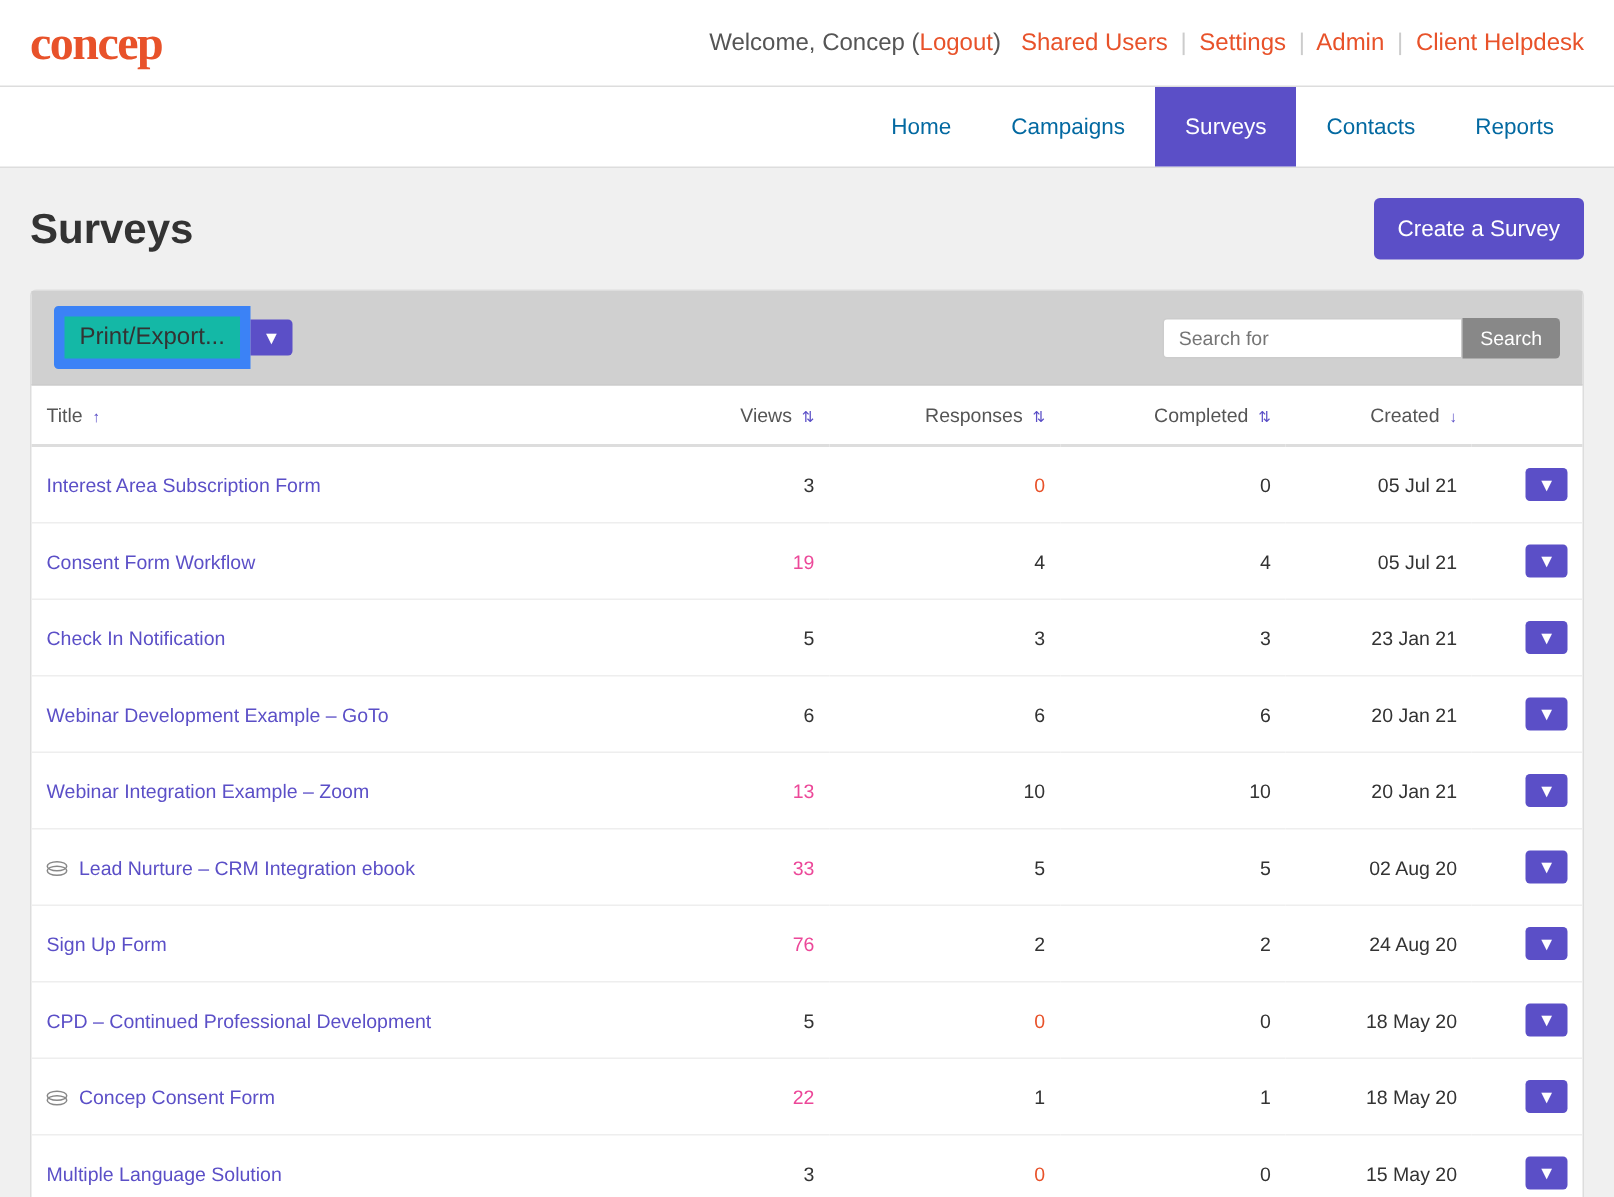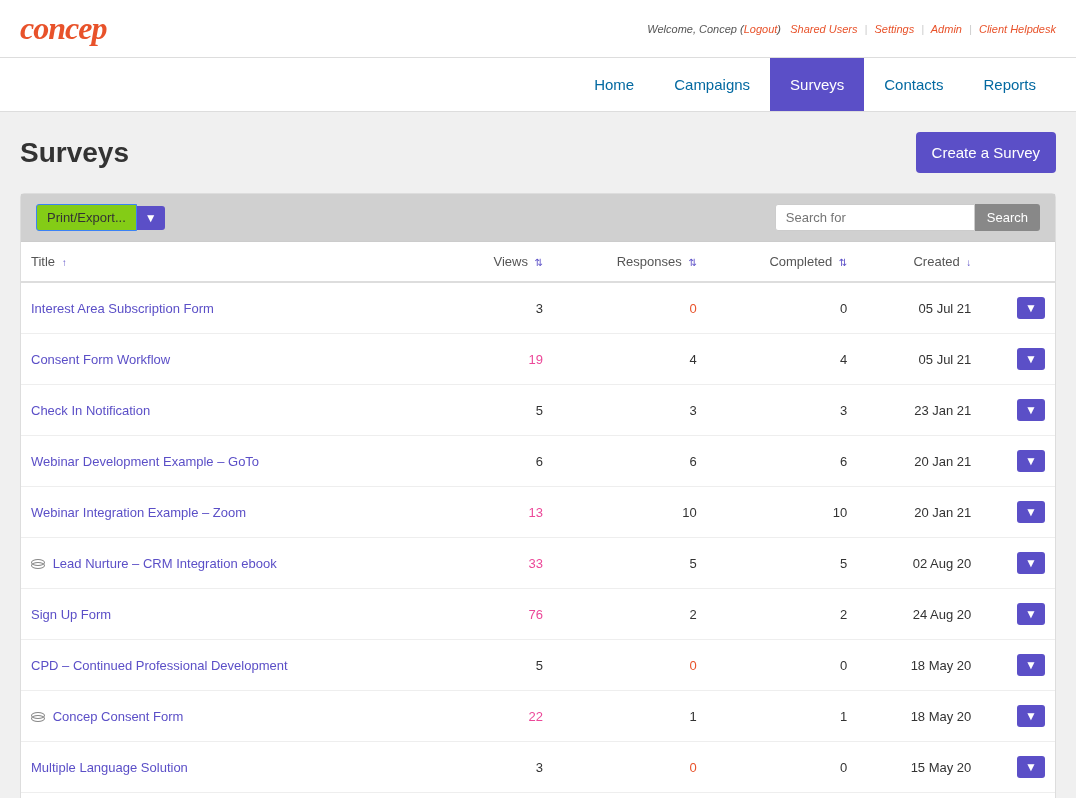--- a/index.html
+++ b/index.html
@@ -1,42 +1,42 @@
 <!DOCTYPE html>
 <html><head>
   <meta charset="utf-8">
   <style>
     * { box-sizing: border-box; margin: 0; padding: 0; }
     body { font-family: Arial, sans-serif; background: #f0f0f0; font-size: 14px; color: #333; }
 
     
-    .top-bar { background: #fff; padding: 10px 20px; display: flex; align-items: center; justify-content: space-between; border-bottom: 1px solid #ddd; font-style: italic; }
+    .top-bar { background: #fff; padding: 10px 20px; display: flex; align-items: center; justify-content: space-between; border-bottom: 1px solid #ddd; }
     .logo { color: #e8522a; font-size: 32px; font-weight: bold; font-family: Georgia, serif; letter-spacing: -1px; }
-    .user-info { font-size: 11px; color: #555; }
+    .user-info { font-size: 16px; color: #555; }
     .user-info a, .user-info span.link { color: #e8522a; text-decoration: none; cursor: pointer; }
     .user-info .sep { color: #ccc; margin: 0 4px; }
 
     
     .nav-bar { background: #fff; display: flex; justify-content: flex-end; padding: 0 20px; border-bottom: 1px solid #ddd; }
     .nav-bar a { display: inline-block; padding: 18px 20px; text-decoration: none; color: #0369a1; font-size: 15px; }
     .nav-bar a.active { background: #5b4fc7; color: #fff; }
 
     
     .page-content { padding: 20px 20px; }
     .page-header { display: flex; align-items: center; justify-content: space-between; margin-bottom: 20px; }
     .page-title { font-size: 28px; font-weight: bold; color: #333; }
     .create-btn { background: #5b4fc7; color: #fff; border: none; padding: 12px 16px; border-radius: 4px; font-size: 15px; cursor: pointer; }
 
     
     .table-container { background: #fff; border: 1px solid #ddd; border-radius: 4px; }
 
     
     .toolbar { background: #d0d0d0; padding: 10px 15px; display: flex; align-items: center; justify-content: space-between; border-bottom: 1px solid #ccc; }
     .print-export { display: flex; align-items: center; }
-    .print-btn { background: #84cc16; border: 1px solid #3b82f6; padding: 5px 10px; border-radius: 3px 0 0 3px; font-size: 13px; cursor: pointer; color: #333; }
+    .print-btn { background: #14b8a6; border: 7px solid #3b82f6; padding: 5px 10px; border-radius: 3px 0 0 3px; font-size: 16px; cursor: pointer; color: #333; }
     .print-dropdown { background: #5b4fc7; border: none; padding: 5px 8px; border-radius: 0 3px 3px 0; cursor: pointer; color: #fff; font-size: 12px; }
     .search-area { display: flex; align-items: center; gap: 0; }
     .search-input { border: 1px solid #ccc; padding: 5px 10px; font-size: 13px; border-radius: 3px 0 0 3px; width: 200px; outline: none; }
     .search-btn { background: #888; color: #fff; border: none; padding: 6px 12px; border-radius: 0 3px 3px 0; font-size: 13px; cursor: pointer; }
 
     
     table { width: 100%; border-collapse: collapse; }
     thead tr { border-bottom: 2px solid #ddd; }
     thead th { padding: 12px 10px; text-align: left; font-size: 13px; color: #555; font-weight: normal; }
     thead th.num { text-align: right; }

